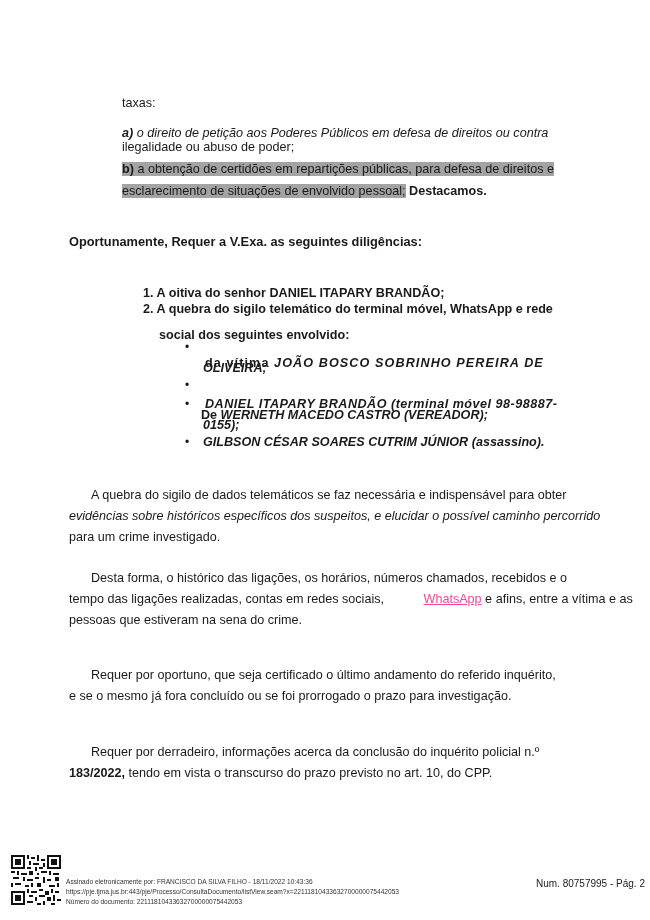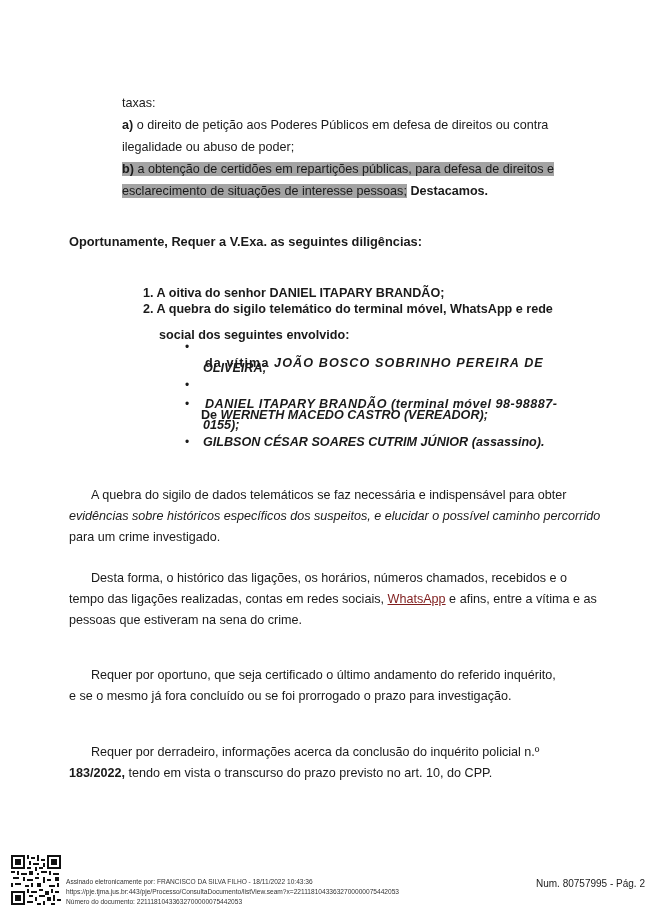--- a/index.html
+++ b/index.html
@@ -3,38 +3,38 @@
 <meta charset="utf-8">
 <style>
   html, body { margin: 0; padding: 0; background: #ffffff; }
   body { width: 650px; height: 920px; position: relative; overflow: hidden;
          font-family: "Liberation Sans", sans-serif; color: #1a1a1a; }
   .page { position: absolute; left: 0; top: 0; width: 650px; height: 648px; background: #fff; }
   .line { position: absolute; font-size: 12.6px; white-space: nowrap; margin: 0; }
   .b { font-weight: bold; }
   .i { font-style: italic; }
   .hl { background: #a3a3a3; }
-  .link { color: #7f1d1d; text-decoration: underline; }
+  .link { color: #ec4899; text-decoration: underline; margin-left: 36px; }
   .bullet { position: absolute; font-size: 12px; }
   .footer-text { position: absolute; font-size: 6.6px; line-height: 10px; color: #333; white-space: nowrap; }
   .pagenum { position: absolute; font-size: 10px; color: #222; white-space: nowrap; }
   .qr { position: absolute; left: 11px; top: 855px; width: 50px; height: 50px; }
 </style>
 </head>
 <body>
 
 <div class="page">
 
   <p class="line" style="left:122px; top:96px;"><span>taxas:</span></p>
 
-  <p class="line" style="left:122px; top:118px;"><span class="b">a)</span><span> o direito de petição aos Poderes Públicos em defesa de direitos ou contra</span></p>
+  <p class="line" style="left:122px; top:126px;font-style:italic;"><span class="b">a)</span><span> o direito de petição aos Poderes Públicos em defesa de direitos ou contra</span></p>
   <p class="line" style="left:122px; top:140px;"><span>ilegalidade ou abuso de poder;</span></p>
 
   <p class="line" style="left:122px; top:162px;"><span class="hl"><span class="b">b)</span><span> a obtenção de certidões em repartições públicas, para defesa de direitos e</span></span></p>
-  <p class="line" style="left:122px; top:184px;"><span class="hl">esclarecimento de situações de interesse pessoas;</span><span class="b"> Destacamos.</span></p>
+  <p class="line" style="left:122px; top:184px;"><span class="hl">esclarecimento de situações de envolvido pessoal;</span><span class="b"> Destacamos.</span></p>
 
   <p class="line b" style="left:69px; top:234px; font-size:12.8px;">Oportunamente, Requer a V.Exa. as seguintes diligências:</p>
 
   <p class="line b" style="left:143px; top:286px;"><span>1.</span> <span>A oitiva do senhor DANIEL ITAPARY BRANDÃO;</span></p>
   <p class="line b" style="left:143px; top:302px;"><span>2.</span> <span>A quebra do sigilo telemático do terminal móvel, WhatsApp e rede</span></p>
   <p class="line b" style="left:159px; top:328px;">social dos seguintes envolvido:</p>
 
   <span class="bullet" style="left:185px; top:340px;">•</span>
   <p class="line b" style="left:205px; top:356px; letter-spacing:1.1px;"><span> da vítima </span><span class="i">JOÃO BOSCO SOBRINHO PEREIRA DE</span></p>
   <p class="line b i" style="left:203px; top:361px;">OLIVEIRA;</p>

